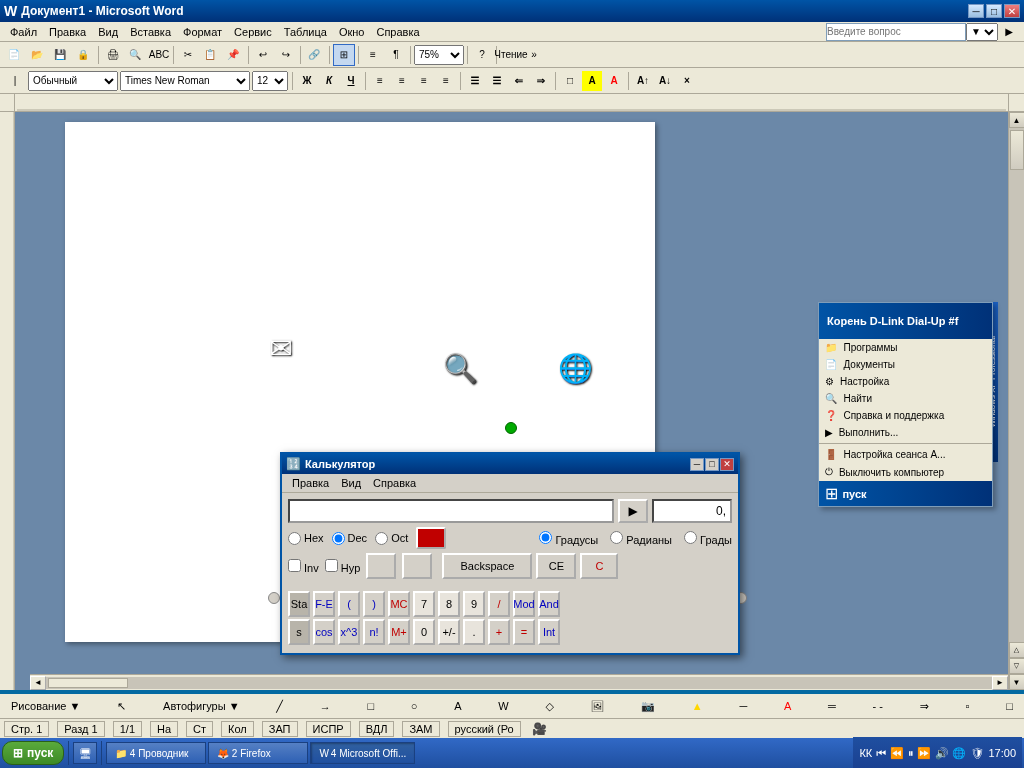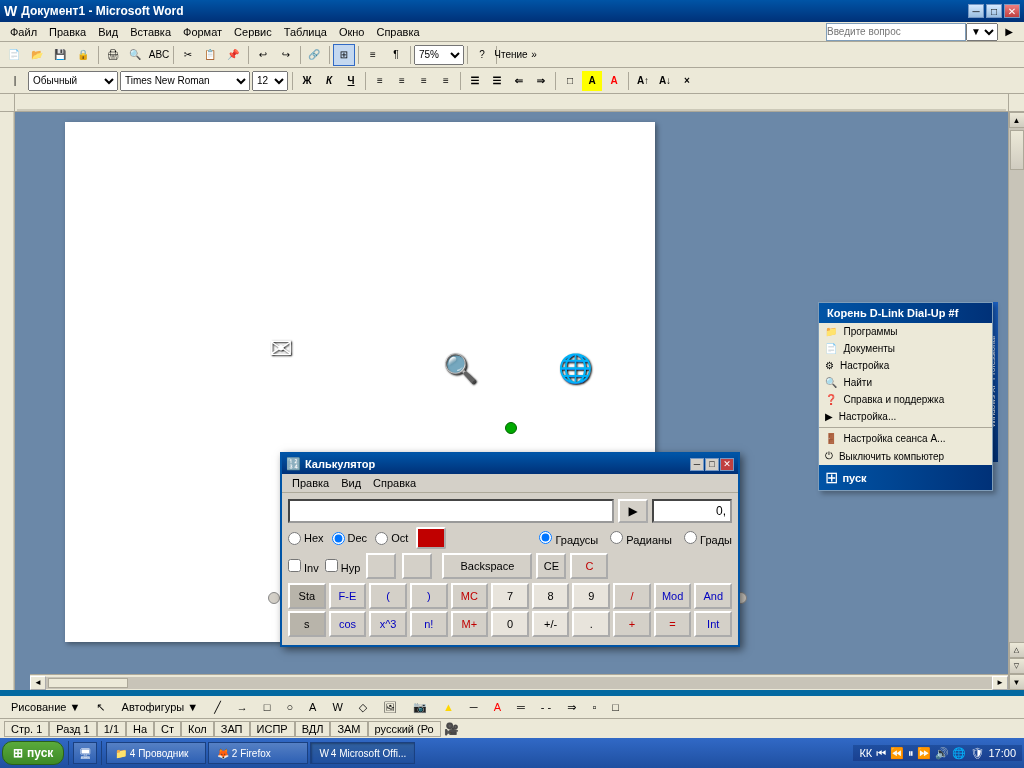--- a/index.html
+++ b/index.html
@@ -113,32 +113,34 @@
 
     
     .status-bar {
       height: 20px;
       background: #ECE9D8;
       border-top: 1px solid #ACA899;
       display: flex;
       align-items: center;
       padding: 0 4px;
       font-size: 11px;
+      gap: 8px;
     }
     .status-item { padding: 1px 6px; border: 1px solid #ACA899; background: #ECE9D8; }
 
     
     .draw-toolbar {
       height: 28px;
       background: #ECE9D8;
-      border-top: 6px solid #0369a1;
+      border-top: 4px solid #0369a1;
       display: flex;
       align-items: center;
       padding: 0 4px;
-      gap: 2px;
+      gap: 10px;
+      justify-content: space-between;
     }
     .draw-btn {
       padding: 2px 6px;
       background: #ECE9D8;
       border: 1px solid transparent;
       cursor: pointer;
       font-size: 11px;
     }
 
     
@@ -180,21 +182,21 @@
       background: linear-gradient(to bottom, #3060A0, #2050A0);
       border: 1px solid #1A4080;
       box-shadow: inset 1px 1px 2px rgba(0,0,0,0.3);
     }
     .taskbar-sep { width: 1px; background: #1A4080; height: 24px; margin: 0 2px; }
     .systray {
       margin-left: auto;
       display: flex;
       align-items: center;
       background: linear-gradient(to bottom, #1F4FA0, #1A4090);
-      height: 16px;
+      height: 32px;
       padding: 0 6px;
       gap: 4px;
       color: white;
       font-size: 11px;
     }
 
     
     .calc-window {
       position: absolute;
       top: 340px;
@@ -245,21 +247,21 @@
 
     
     .calc-radio-row {
       display: flex; align-items: center; gap: 8px;
       margin-bottom: 4px; font-size: 11px;
     }
     .calc-radio-group { display: flex; align-items: center; gap: 3px; }
     .calc-angle-group { display: flex; align-items: center; gap: 12px; margin-left: auto; }
     .calc-btn-row { display: flex; gap: 3px; margin-bottom: 2px; }
     .calc-btn {
-      width: 38px; height: 26px;
+      width: 22px; height: 26px;
       border: 2px outset #fff;
       background: #D4D0C8;
       cursor: pointer;
       font-size: 11px;
       display: flex; align-items: center; justify-content: center;
     }
     .calc-btn.red { color: #C00000; }
     .calc-btn.blue { color: #0000C0; }
     .calc-btn.gray { background: #B8B4AA; }
     .calc-btn.num { background: #E8E4DC; }
@@ -271,21 +273,21 @@
       right: 15px;
       width: 175px;
       background: #ECE9D8;
       border: 1px solid #7F9DB9;
       z-index: 200;
       box-shadow: 3px 3px 5px rgba(0,0,0,0.3);
     }
     .smp-header {
       background: linear-gradient(to right, #0054A6, #003178);
       color: white;
-      padding: 4px 8px;
+      padding: 12px 8px;
       font-size: 11px;
       font-weight: bold;
     }
     .smp-item {
       display: flex; align-items: center; gap: 6px;
       padding: 3px 6px; font-size: 10px; cursor: pointer;
     }
     .smp-sep { height: 1px; background: #ACA899; margin: 2px 0; }
     .smp-bottom {
       background: linear-gradient(to right, #0054A6, #003178);
@@ -486,21 +488,21 @@
           <div class="smp-item">
             <span>🔍</span>
             <span>Найти</span>
           </div>
           <div class="smp-item">
             <span>❓</span>
             <span>Справка и поддержка</span>
           </div>
           <div class="smp-item">
             <span>▶</span>
-            <span>Настройка...</span>
+            <span>Выполнить...</span>
           </div>
           <div class="smp-sep"></div>
           <div class="smp-item">
             <span>🚪</span>
             <span>Настройка сеанса А...</span>
           </div>
           <div class="smp-item">
             <span>⏻</span>
             <span>Выключить компьютер</span>
           </div>
@@ -563,33 +565,33 @@
                 </label>
                 <label>
                   <input type="radio" name="angle" style=""> <span>Радианы</span>
                 </label>
                 <label>
                   <input type="radio" name="angle" style=""> <span>Грады</span>
                 </label>
               </div>
             </div>
 
-            <div style="display:flex;gap:4px;margin-bottom:4px;align-items:center;">
+            <div style="display:flex;gap:4px;margin-bottom:12px;align-items:center;">
               <div style="display:flex;gap:6px;align-items:center;margin-right:6px;">
                 <label>
                   <input type="checkbox" style=""> <span>Inv</span>
                 </label>
                 <label>
                   <input type="checkbox" style=""> <span>Hyp</span>
                 </label>
                 <button style="width:30px;height:26px;border:2px outset #fff;background:#D4D0C8;cursor:pointer;"></button>
                 <button style="width:30px;height:26px;border:2px outset #fff;background:#D4D0C8;cursor:pointer;"></button>
               </div>
               <button class="calc-btn" style="width:90px;font-size:11px;">Backspace</button>
-              <button class="calc-btn" style="width:30px;">CE</button>
+              <button class="calc-btn" style="width:40px;">CE</button>
               <button class="calc-btn red" style="width:38px;">C</button>
             </div>
 
             <div class="calc-btn-row">
               <button class="calc-btn gray">Sta</button>
               <button class="calc-btn blue">F-E</button>
               <button class="calc-btn blue">(</button>
               <button class="calc-btn blue">)</button>
               <button class="calc-btn red">MC</button>
               <button class="calc-btn num">7</button>

